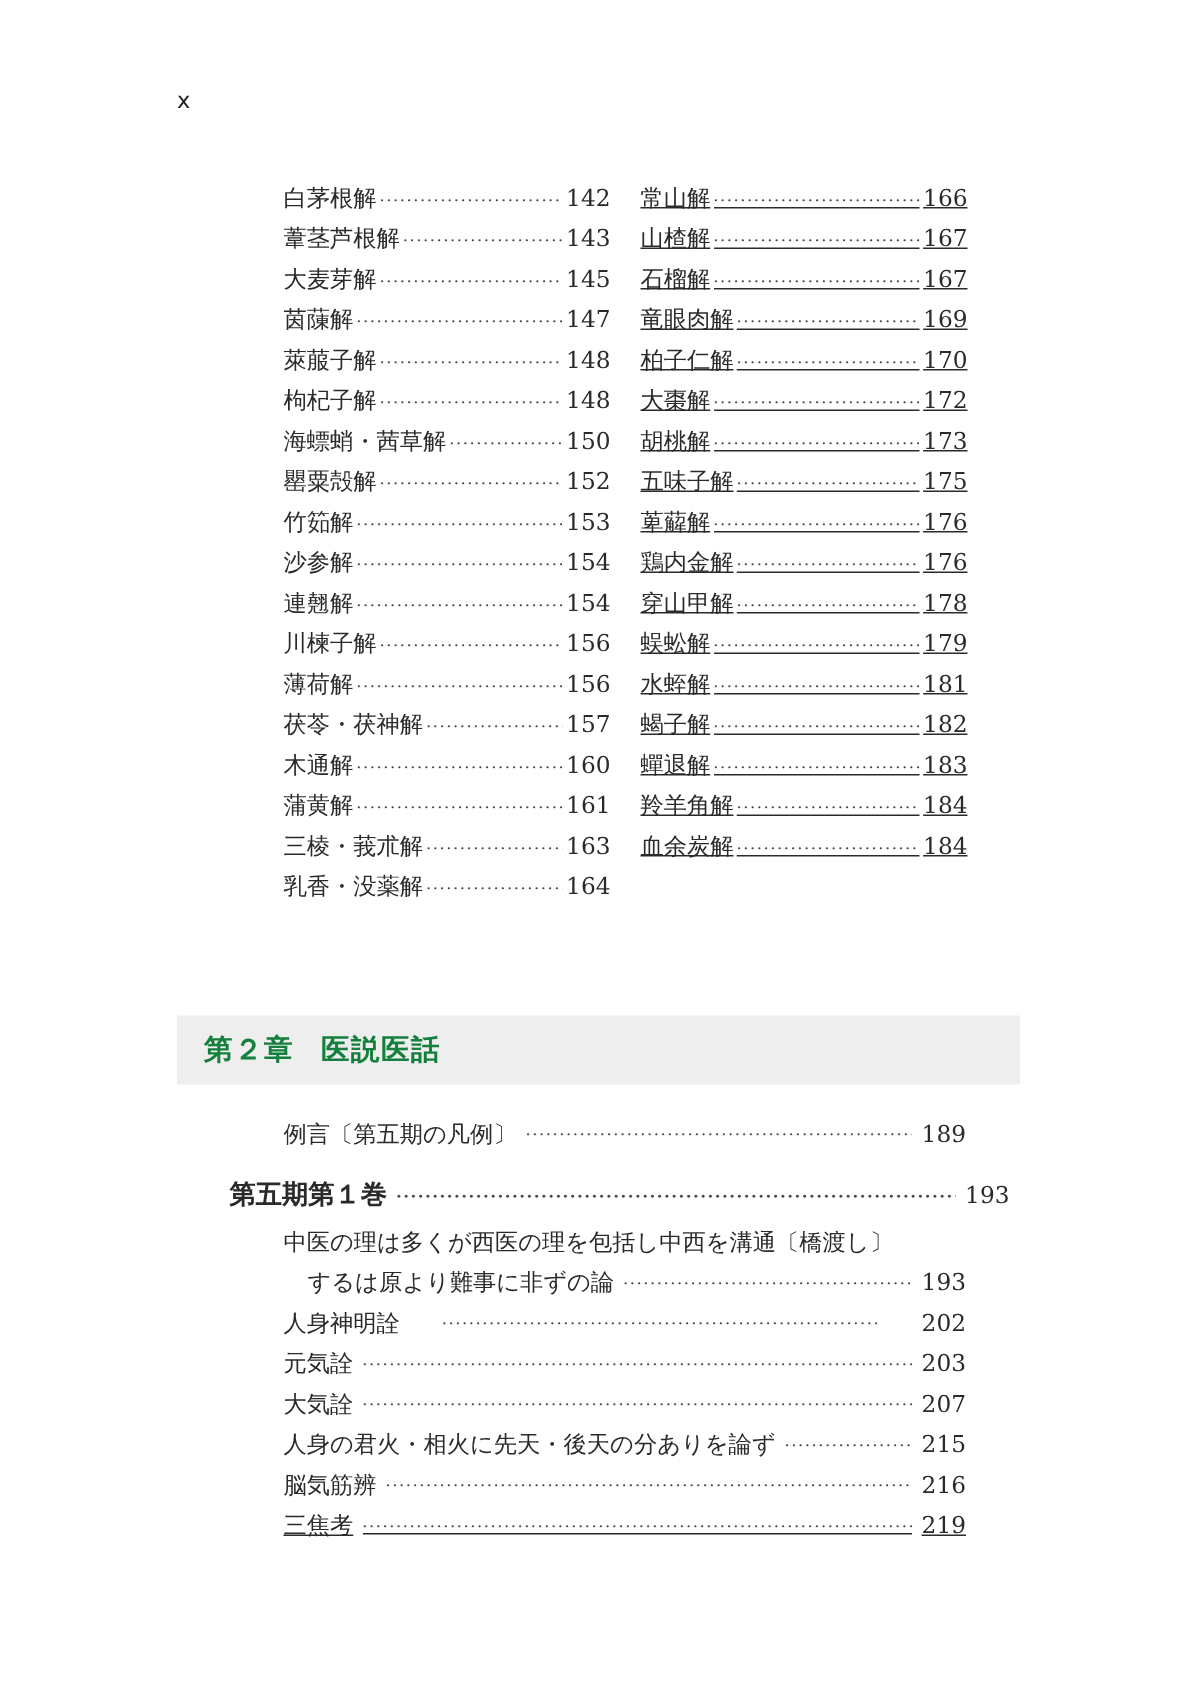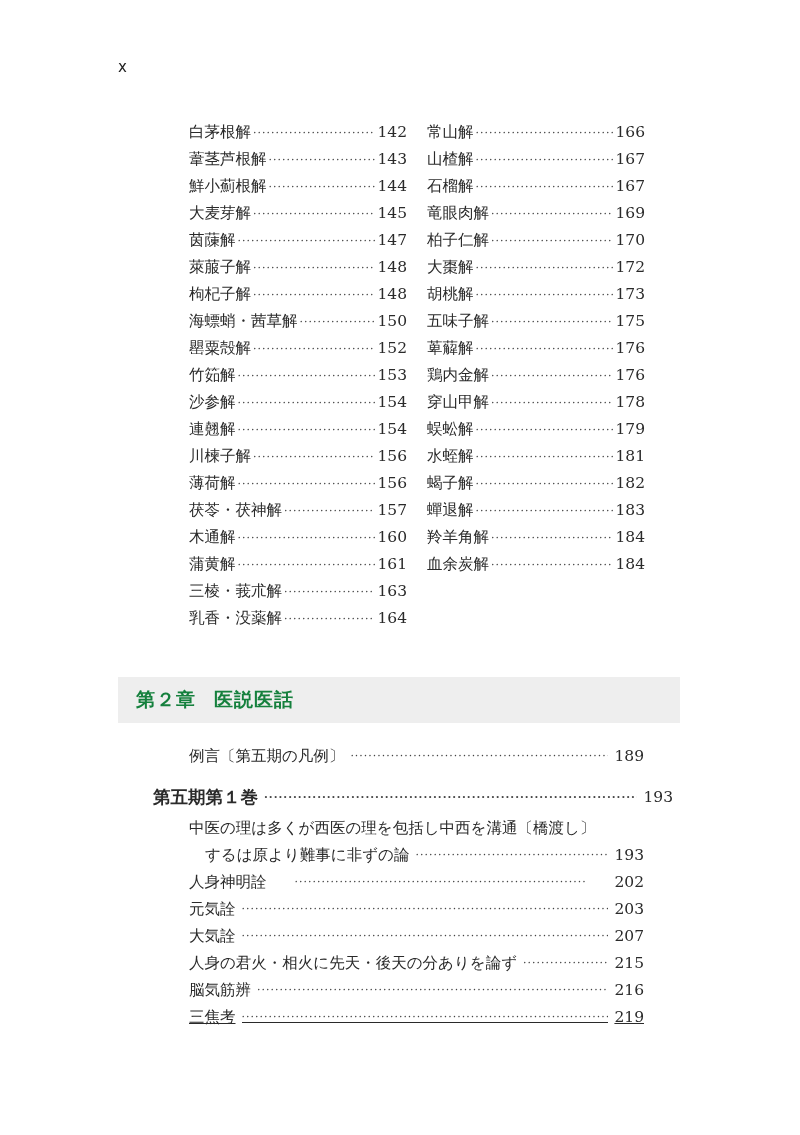--- a/index.html
+++ b/index.html
@@ -9,21 +9,21 @@
       color: #2a2a2a;
     }
     .page-num {
       position: absolute; left: 118px; top: 58px;
       font-family: "DejaVu Sans", "Liberation Sans", sans-serif;
       font-size: 15px; color: #222;
     }
     .cols { position: absolute; top: 119px; left: 189px; }
     .col { position: absolute; top: 0; width: 218px; }
     .col.left { left: 0; }
-    .col.right { left: 238px; }
+    .col.right { left: 238px; text-decoration: underline; }
     .entry {
       display: flex; align-items: baseline; height: 27px; line-height: 27px;
       font-size: 15.5px; white-space: nowrap;
     }
     .entry .title { flex: 0 0 auto; }
     .entry .leader {
       flex: 1 1 auto; overflow: hidden; margin: 0 2px;
       letter-spacing: 1px; color: #444; font-size: 11px;
     }
     .entry .leader::before {
@@ -72,25 +72,20 @@
         <span class="title">白茅根解</span>
         <span class="leader"></span>
         <span class="page">142</span>
       </div>
       <div class="entry">
         <span class="title">葦茎芦根解</span>
         <span class="leader"></span>
         <span class="page">143</span>
       </div>
       <div class="entry">
-        <span class="title">鮮小薊根解</span>
-        <span class="leader"></span>
-        <span class="page">144</span>
-      </div>
-      <div class="entry">
         <span class="title">大麦芽解</span>
         <span class="leader"></span>
         <span class="page">145</span>
       </div>
       <div class="entry">
         <span class="title">茵蔯解</span>
         <span class="leader"></span>
         <span class="page">147</span>
       </div>
       <div class="entry">

